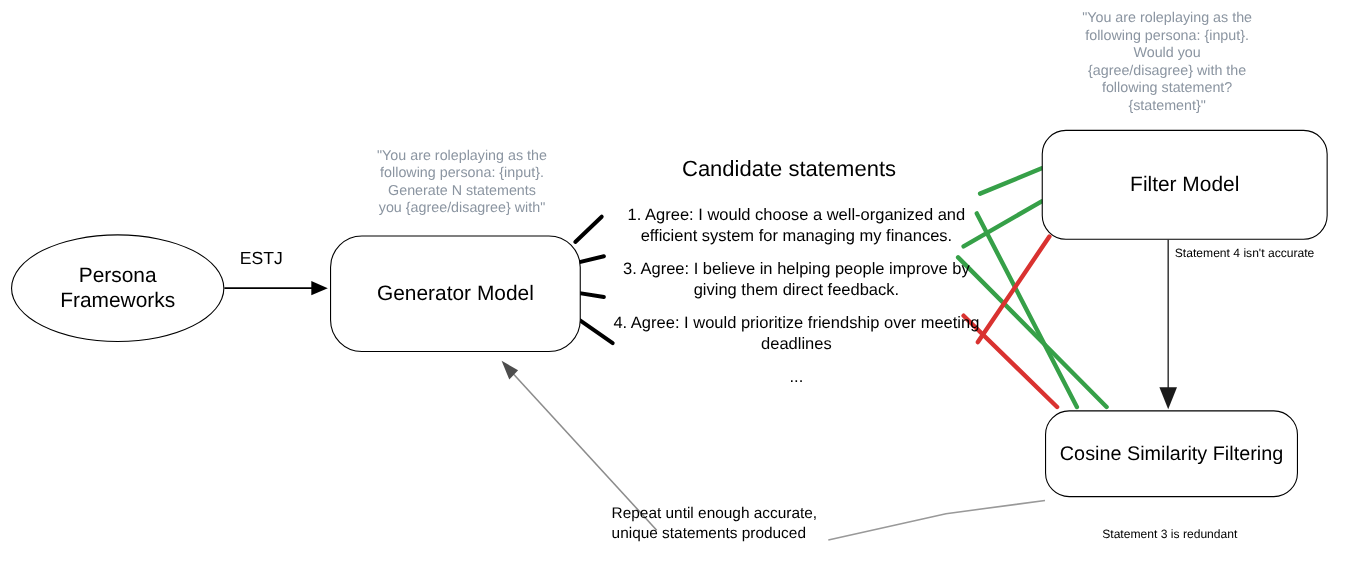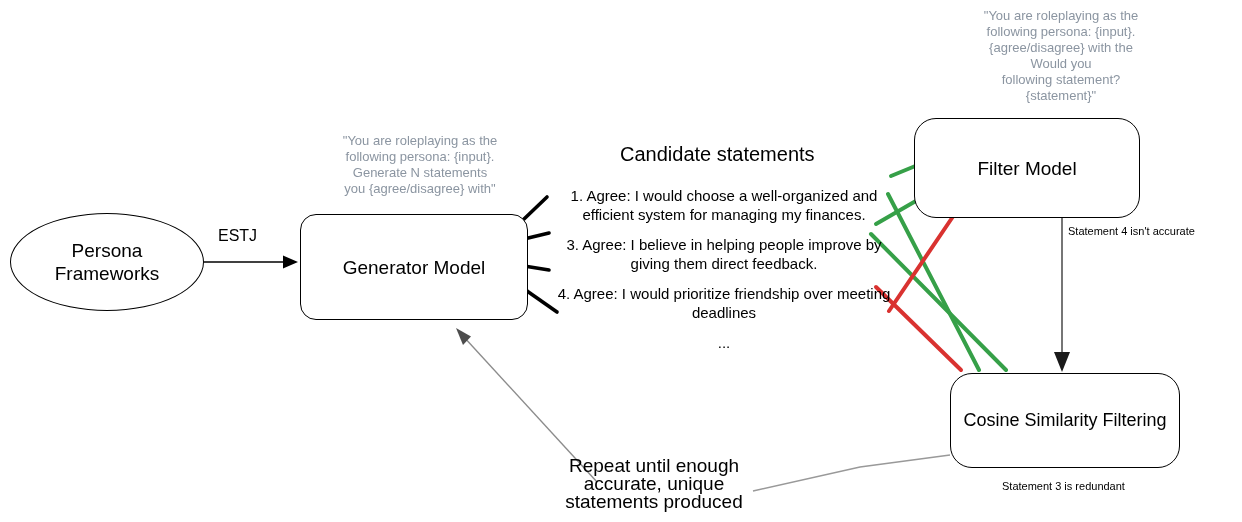--- a/index.html
+++ b/index.html
@@ -18,21 +18,21 @@
   .node {
     position: absolute;
     border: 1.6px solid #000;
     background: #fff;
     display: flex;
     align-items: center;
     justify-content: center;
     text-align: center;
     box-sizing: border-box;
   }
-  .rounded { border-radius: 16px; }
+  .rounded { border-radius: 29px; }
   .ellipse { border-radius: 50%; }
   .node-label { font-size: 19px; line-height: 23px; }
   .node-label-sm { font-size: 18px; }
 
   .prompt {
     position: absolute;
     color: #8b95a1;
     font-size: 13px;
     line-height: 16px;
     text-align: center;
@@ -51,23 +51,23 @@
     text-align: center;
   }
   .statement { margin-bottom: 11px; }
   .ellipsis { margin-top: 4px; font-size: 15px; }
 
   .annotation { font-size: 11px; white-space: nowrap; }
   .repeat-note {
     position: absolute;
     left: 556px; top: 457px;
     width: 196px;
-    font-size: 19px;
+    font-size: 14px;
     line-height: 18px;
-    text-align: center;
+    text-align: left;
   }
   .edge-label { font-size: 16px; white-space: nowrap; }
 </style>
 </head>
 <body>
 
 <div class="canvas">
 
   <svg class="wires" viewBox="0 0 1242 522">
 
@@ -115,36 +115,36 @@
 
   <div class="abs title" style="left:620px; top:115px;margin-top:28px;">Candidate statements</div>
 
   <div class="statements">
     <div class="statement">1. Agree: I would choose a well-organized and efficient system for managing my finances.</div>
     <div class="statement">3. Agree: I believe in helping people improve by giving them direct feedback.</div>
     <div class="statement">4. Agree: I would prioritize friendship over meeting deadlines</div>
     <div class="ellipsis">...</div>
   </div>
 
-  <div class="node rounded" style="left:914px; top:118px; width:226px; height:100px; border-radius:22px;">
+  <div class="node rounded" style="left:947px; top:118px; width:260px; height:100px; border-radius:22px;">
     <div class="node-label">Filter Model</div>
   </div>
 
   <div class="prompt" style="left:951px; top:8px; width:220px;">
     <div>"You are roleplaying as the</div>
     <div>following persona: {input}.</div>
+    <div>Would you</div>
     <div>{agree/disagree} with the</div>
-    <div>Would you</div>
     <div>following statement?</div>
     <div>{statement}"</div>
   </div>
 
   <div class="abs annotation" style="left:1068px; top:225px;">Statement 4 isn't accurate</div>
 
-  <div class="node rounded" style="left:950px; top:373px; width:230px; height:95px; border-radius:22px;">
+  <div class="node rounded" style="left:950px; top:373px; width:230px; height:79px; border-radius:22px;">
     <div class="node-label node-label-sm">Cosine Similarity Filtering</div>
   </div>
 
   <div class="abs annotation" style="left:1002px; top:480px;">Statement 3 is redundant</div>
 
   <div class="repeat-note">Repeat until enough accurate, unique statements produced</div>
 
 </div>
 
 </body></html>

